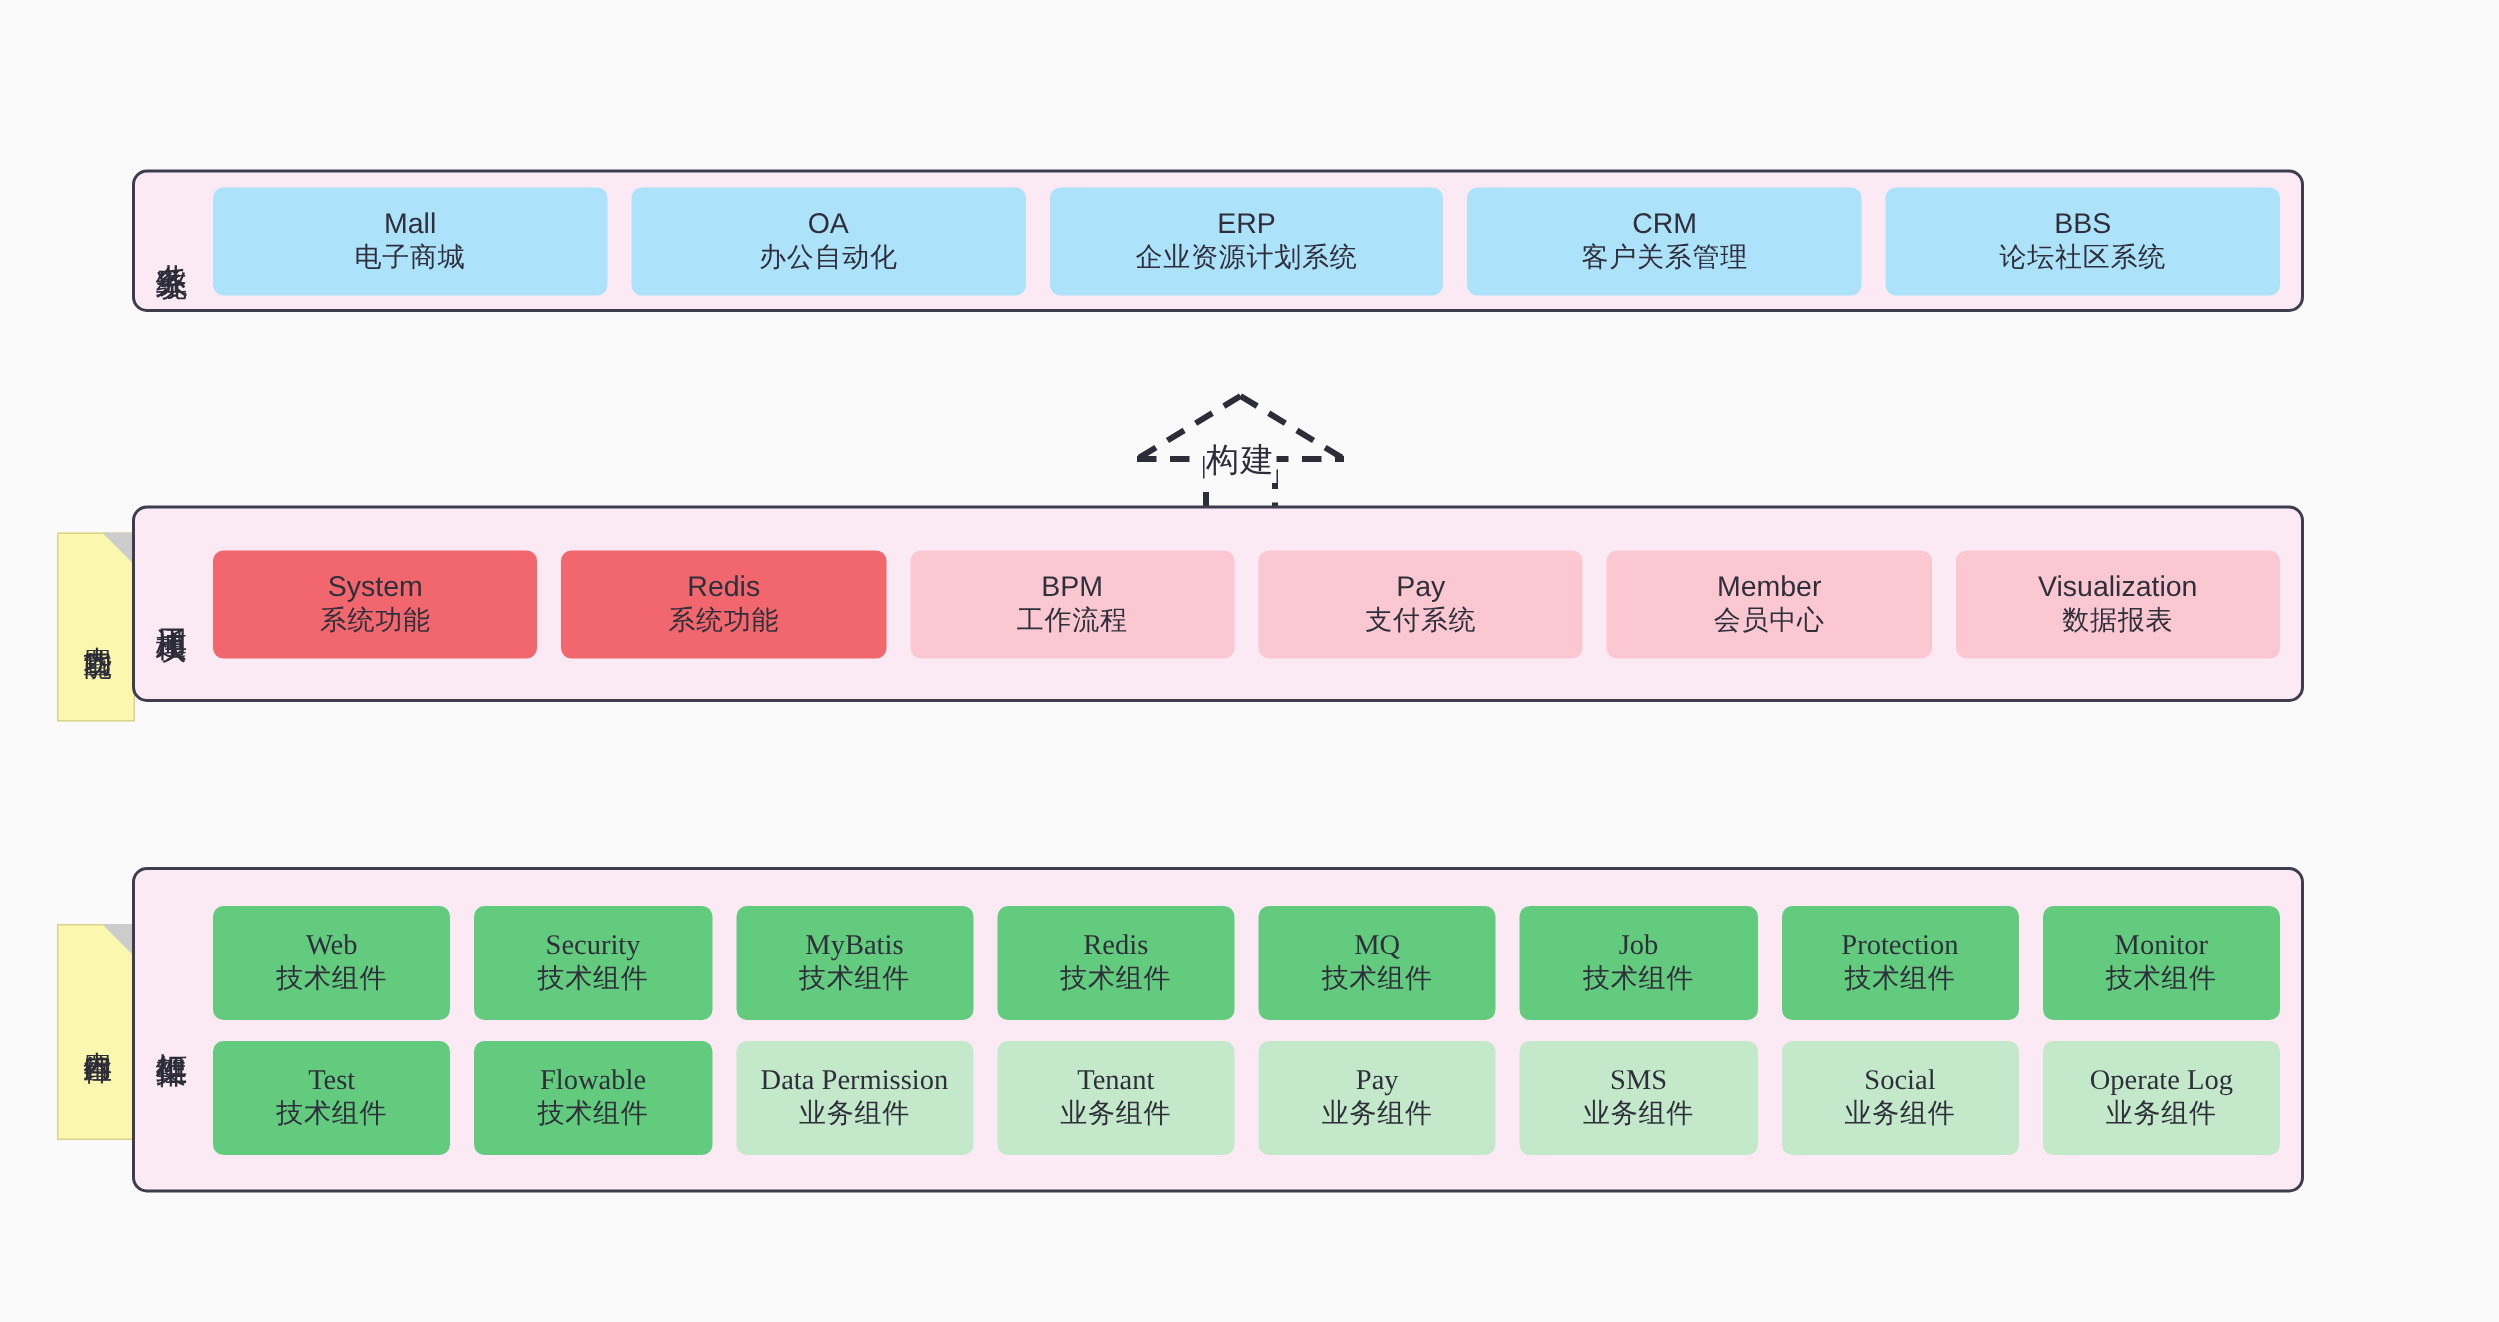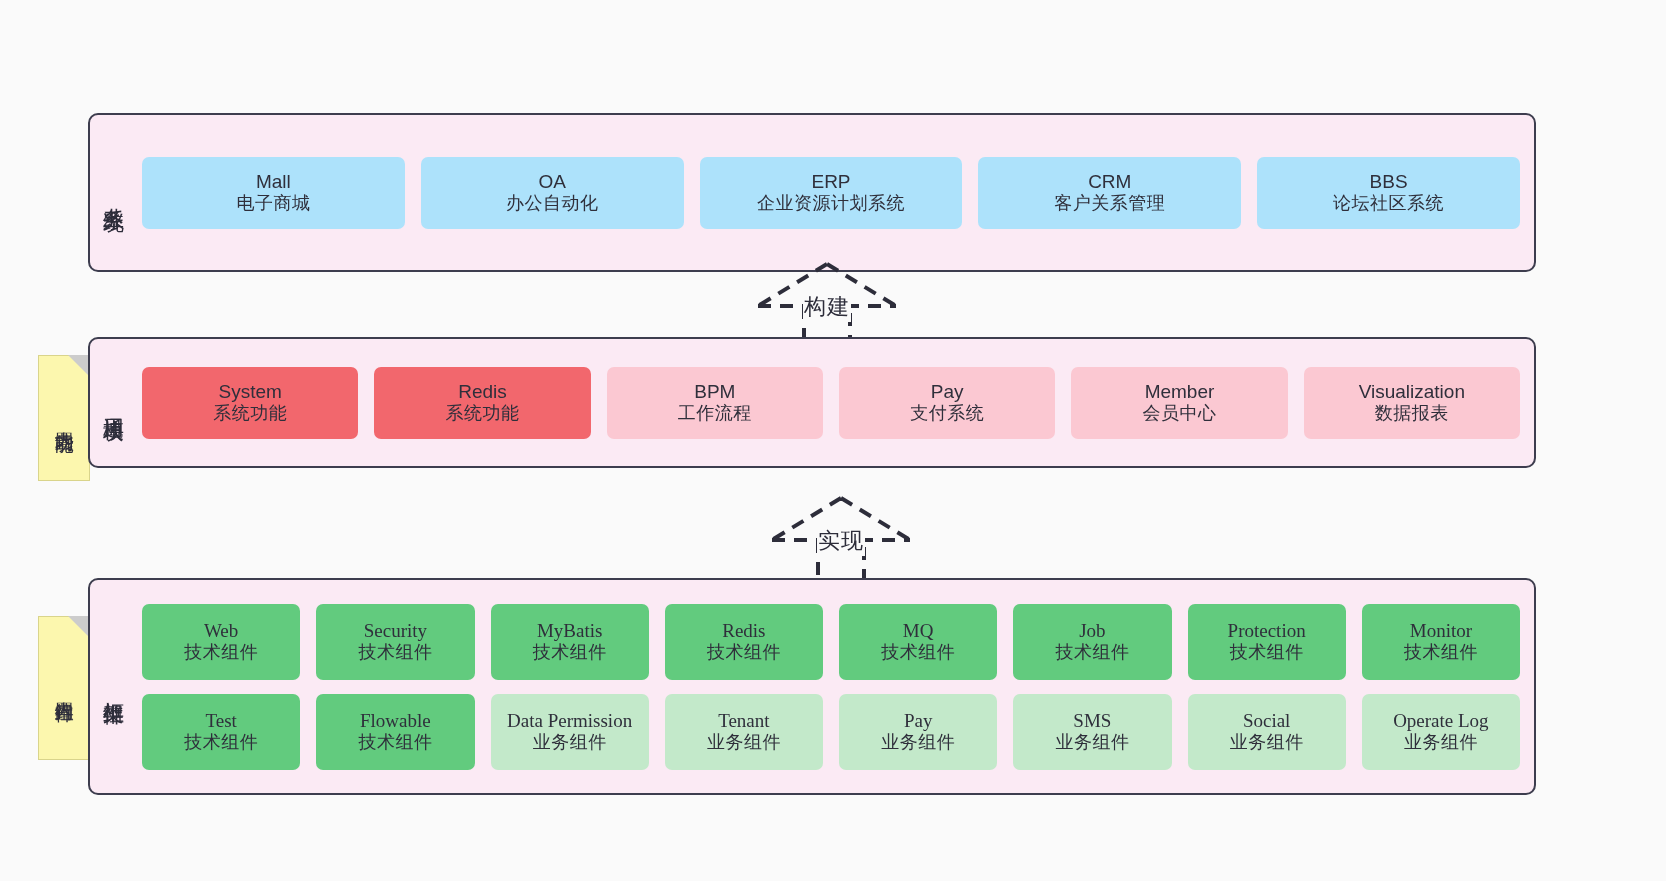--- a/index.html
+++ b/index.html
@@ -88,21 +88,21 @@
   }
 
   
   .c-blue       { background: #ade2fb; }
   .c-red        { background: #f2676d; }
   .c-pink       { background: #fbc8d2; }
   .c-green      { background: #62cb7e; }
   .c-lightgreen { background: #c3e9ca; }
 
   
-  #layer-business { left: 88px;  top: 113px; width: 1448px; height: 159px; }
+  #layer-business { left: 88px;  top: 113px; width: 1448px; height: 95px; }
   #layer-modules  { left: 88px;  top: 337px; width: 1448px; height: 131px; }
   #layer-frame    { left: 88px;  top: 578px; width: 1448px; height: 217px; }
 
   #layer-business .card,
   #layer-modules  .card { height: 72px; }
   #layer-frame    .card { height: 76px; font-family: Liberation Serif, serif; }
 
   
   .note {
     position: absolute;
@@ -226,28 +226,20 @@
           <span class="cn">会员中心</span>
         </div>
         <div class="card c-pink">
           <span class="en">Visualization</span>
           <span class="cn">数据报表</span>
         </div>
       </div>
     </div>
   </div>
 
-  <div class="arrow" id="arrow-implement">
-    <svg width="150" height="92" viewBox="0 0 150 92">
-      <path d="M 75 6 L 6 48 M 75 6 L 144 48" fill="none" stroke="#2d2d3a" stroke-width="4" stroke-dasharray="13 9" stroke-linecap="butt"></path>
-      <path d="M 6 48 L 144 48" fill="none" stroke="#2d2d3a" stroke-width="4" stroke-dasharray="13 9" stroke-linecap="butt"></path>
-      <path d="M 52 48 L 52 90 L 98 90 L 98 48" fill="none" stroke="#2d2d3a" stroke-width="4" stroke-dasharray="13 9" stroke-linecap="butt"></path>
-    </svg>
-    <span class="arrow-label">实现</span>
-  </div>
 
   <div class="note" id="note-frame">
     <span class="fold"></span>
     <span>内置组件</span>
   </div>
 
   <div class="layer" id="layer-frame">
     <div class="layer-title">框架组件</div>
     <div class="layer-body">
 

